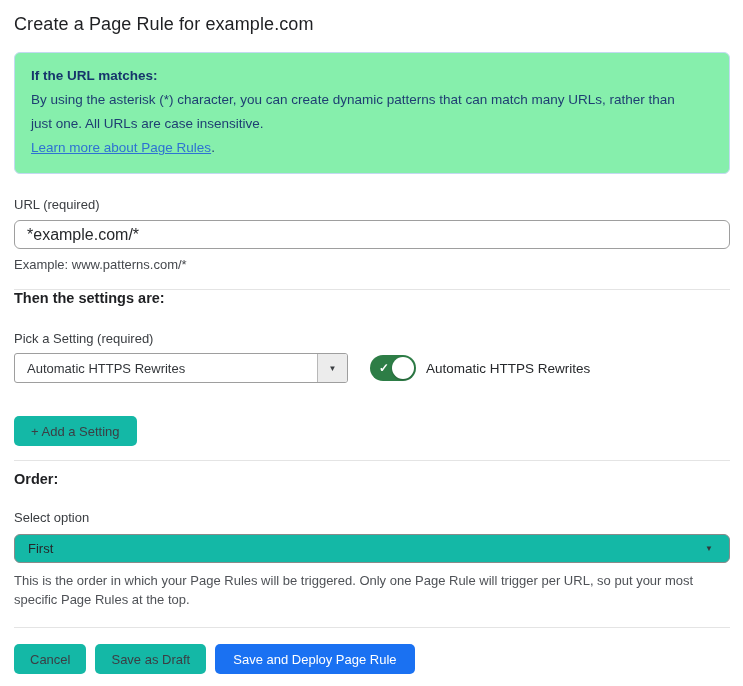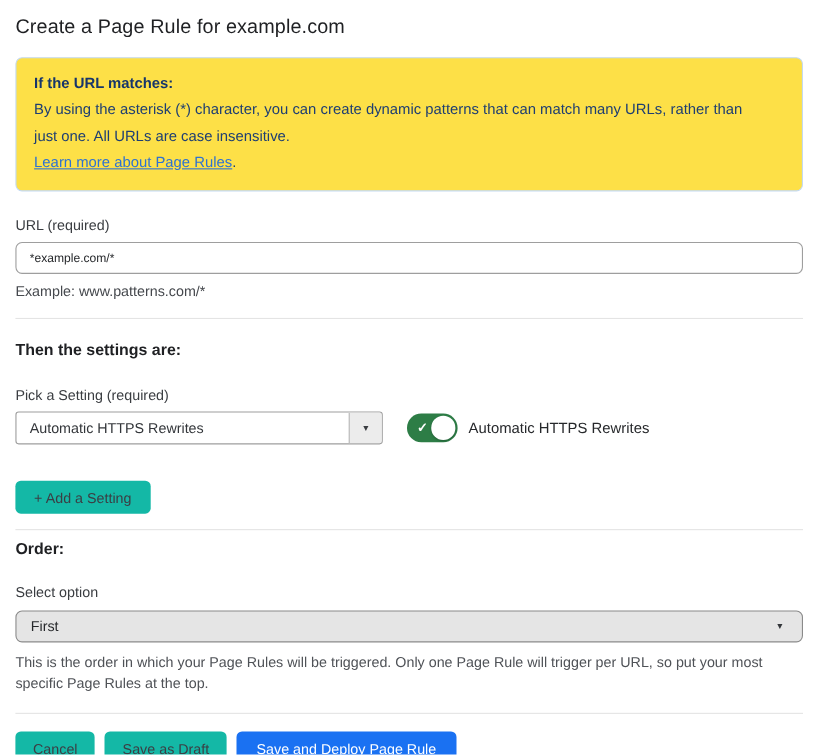--- a/index.html
+++ b/index.html
@@ -16,21 +16,21 @@
   .page-title {
     font-size: 18px;
     font-weight: 400;
     color: #1f2023;
     letter-spacing: 0.1px;
   }
 
   
   .info-box {
     margin-top: 17px;
-    background: #fde047;
+    background: #86efac;
     border: 1px solid #c3d9f1;
     border-radius: 6px;
     padding: 11px 16px 13px 16px;
     font-size: 13.5px;
     line-height: 24px;
     color: #1e3e72;
   }
   .info-heading { font-weight: 700; color: #16356b; }
   .info-body { max-width: 655px; }
   .info-link {
@@ -46,21 +46,21 @@
     color: #3a3d41;
   }
   .text-input {
     margin-top: 8px;
     width: 100%;
     height: 29px;
     border: 1px solid #9e9e9e;
     border-radius: 6px;
     padding: 0 12px;
     font-family: "Liberation Sans", sans-serif;
-    font-size: 11px;
+    font-size: 16px;
     color: #26282b;
     background: #fff;
     outline: none;
     display: block;
   }
   .example-text {
     margin-top: 8px;
     font-size: 13px;
     color: #45484d;
   }
@@ -72,21 +72,21 @@
   }
   .divider-1 { margin-top: 17px; }
   .divider-2 { margin-top: 14px; }
   .divider-3 { margin-top: 18px; }
 
   .section-heading {
     font-size: 14.5px;
     font-weight: 700;
     color: #1f2023;
   }
-  .settings-heading { margin-top: 21px; }
+  .settings-heading { }
 
   .picker-label { margin-top: 25px; }
 
   .setting-row {
     margin-top: 7px;
     display: flex;
     align-items: center;
   }
 
   
@@ -178,21 +178,21 @@
   .order-heading { margin-top: 10px; }
   .order-label { margin-top: 23px; }
 
   
   .order-select {
     margin-top: 9px;
     width: 100%;
     height: 29px;
     border: 1px solid #8a8a8a;
     border-radius: 6px;
-    background: #e5e5e5;
+    background: #14b8a6;
     display: flex;
     align-items: center;
     justify-content: space-between;
     padding: 0 16px 0 13px;
     font-size: 13px;
     color: #26282b;
     cursor: pointer;
   }
   .order-select-arrow {
     font-size: 8px;

